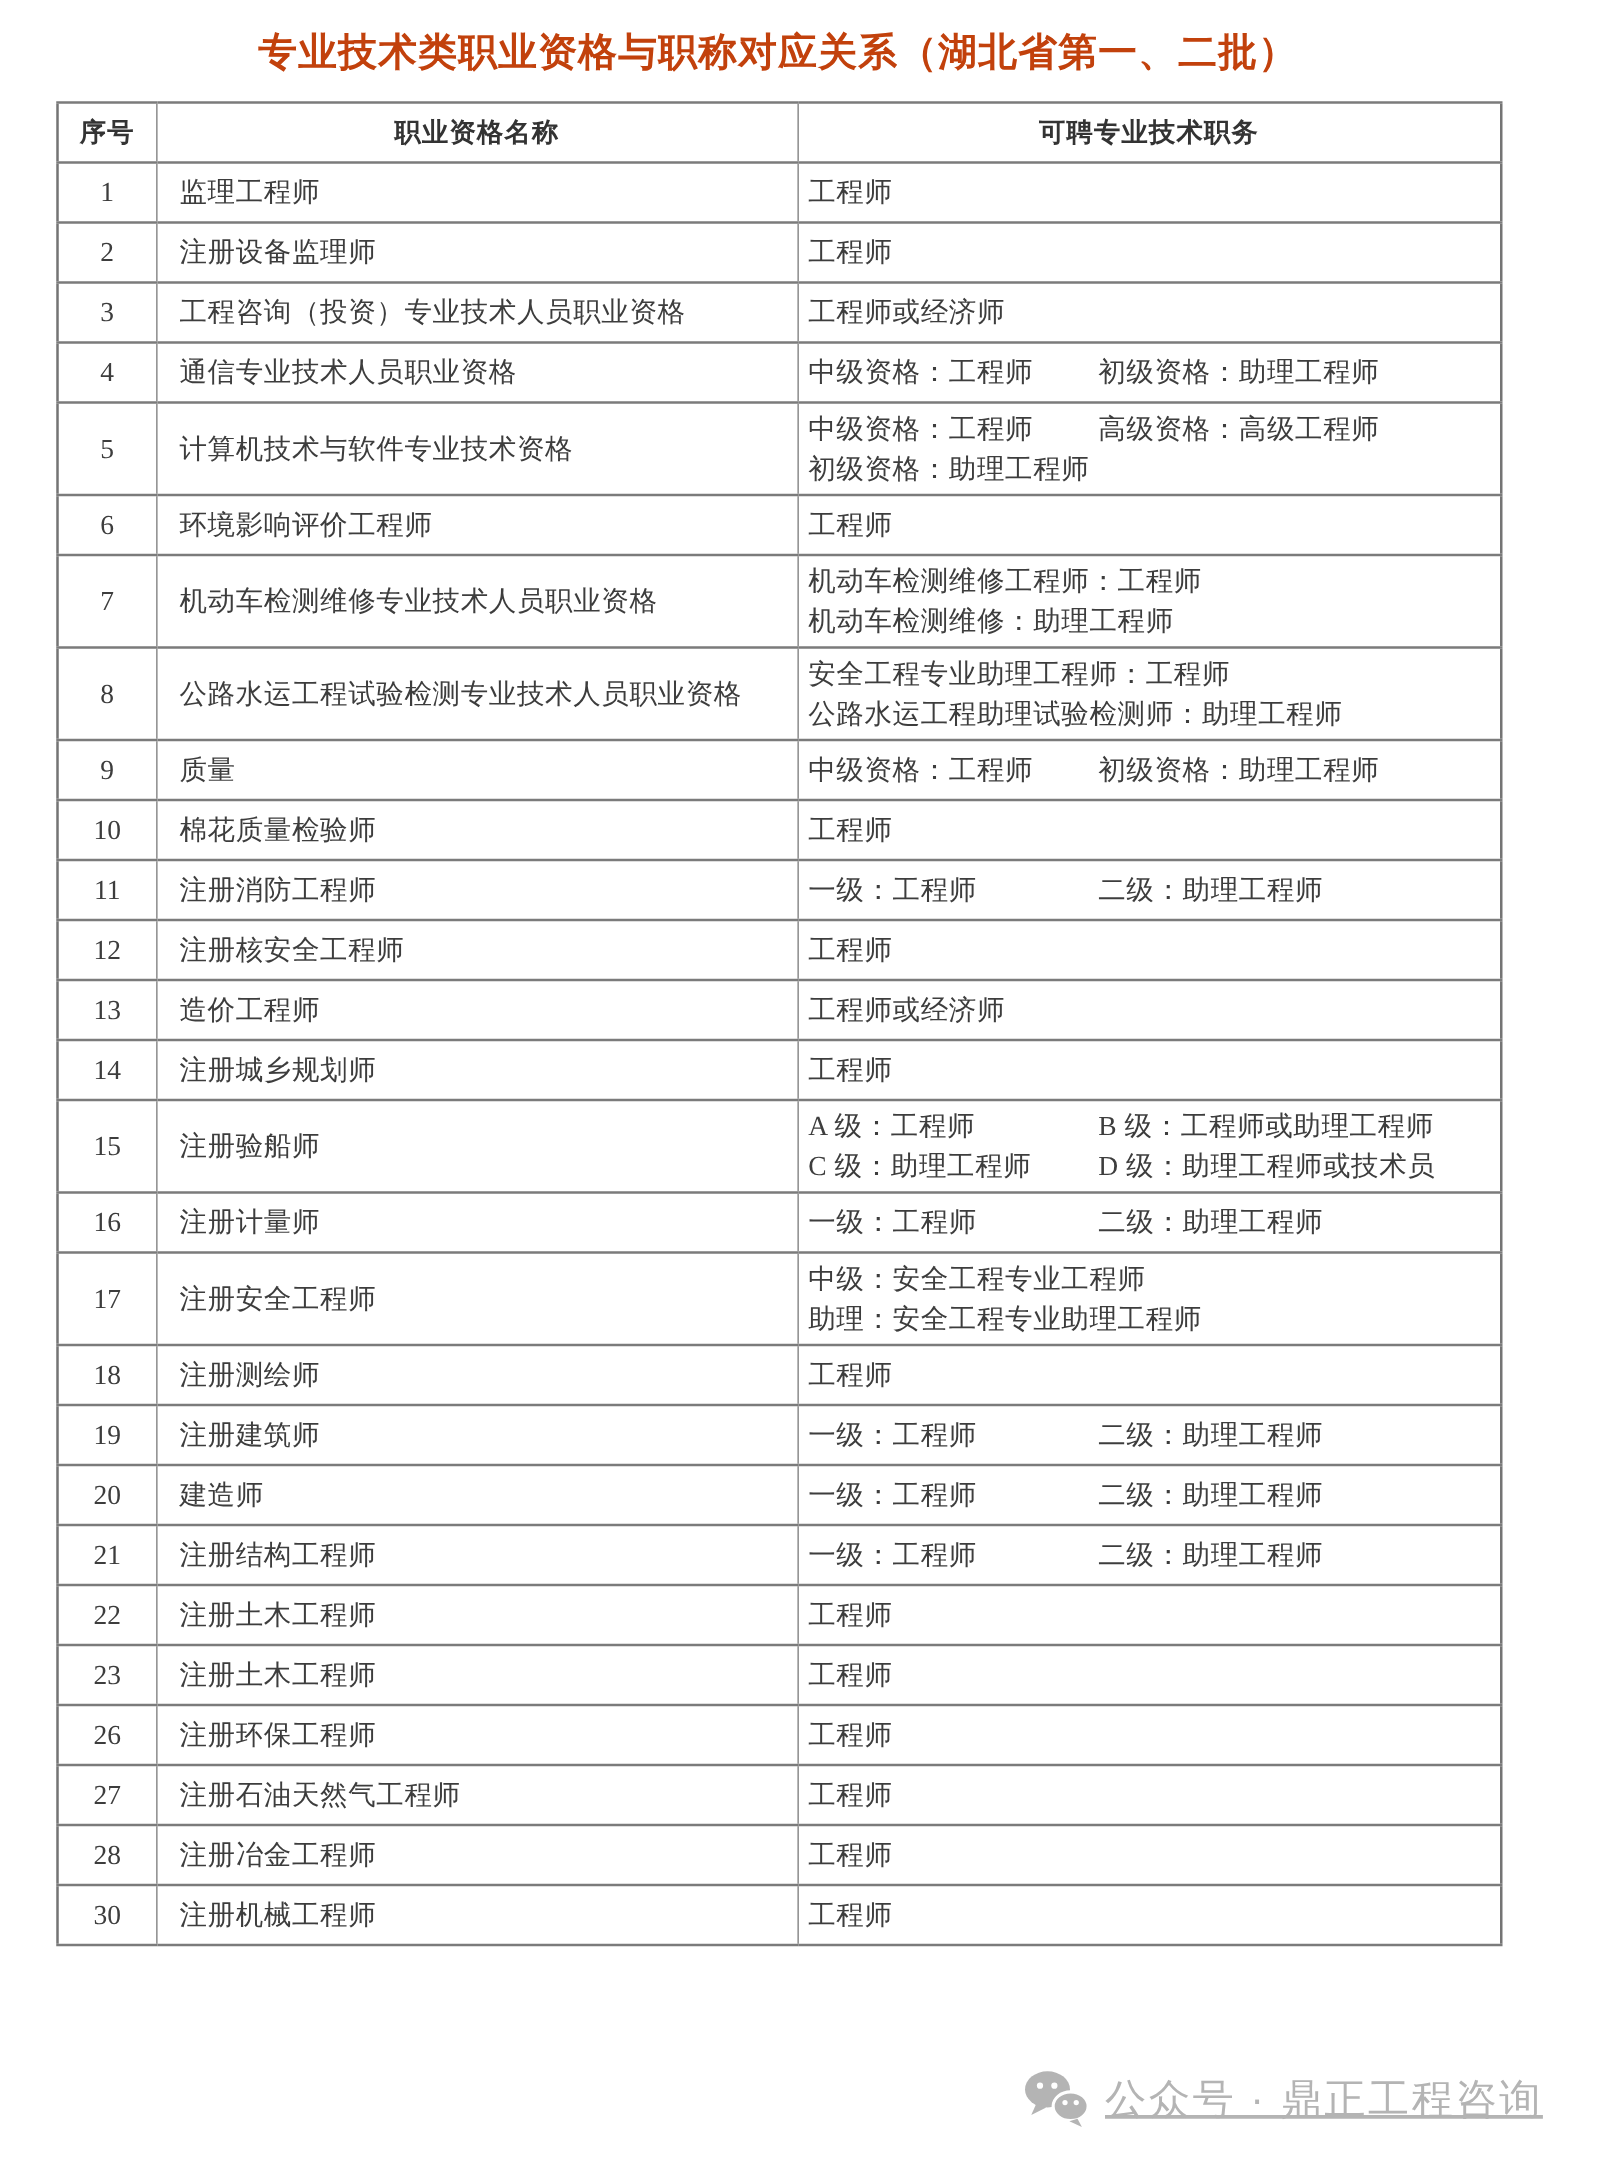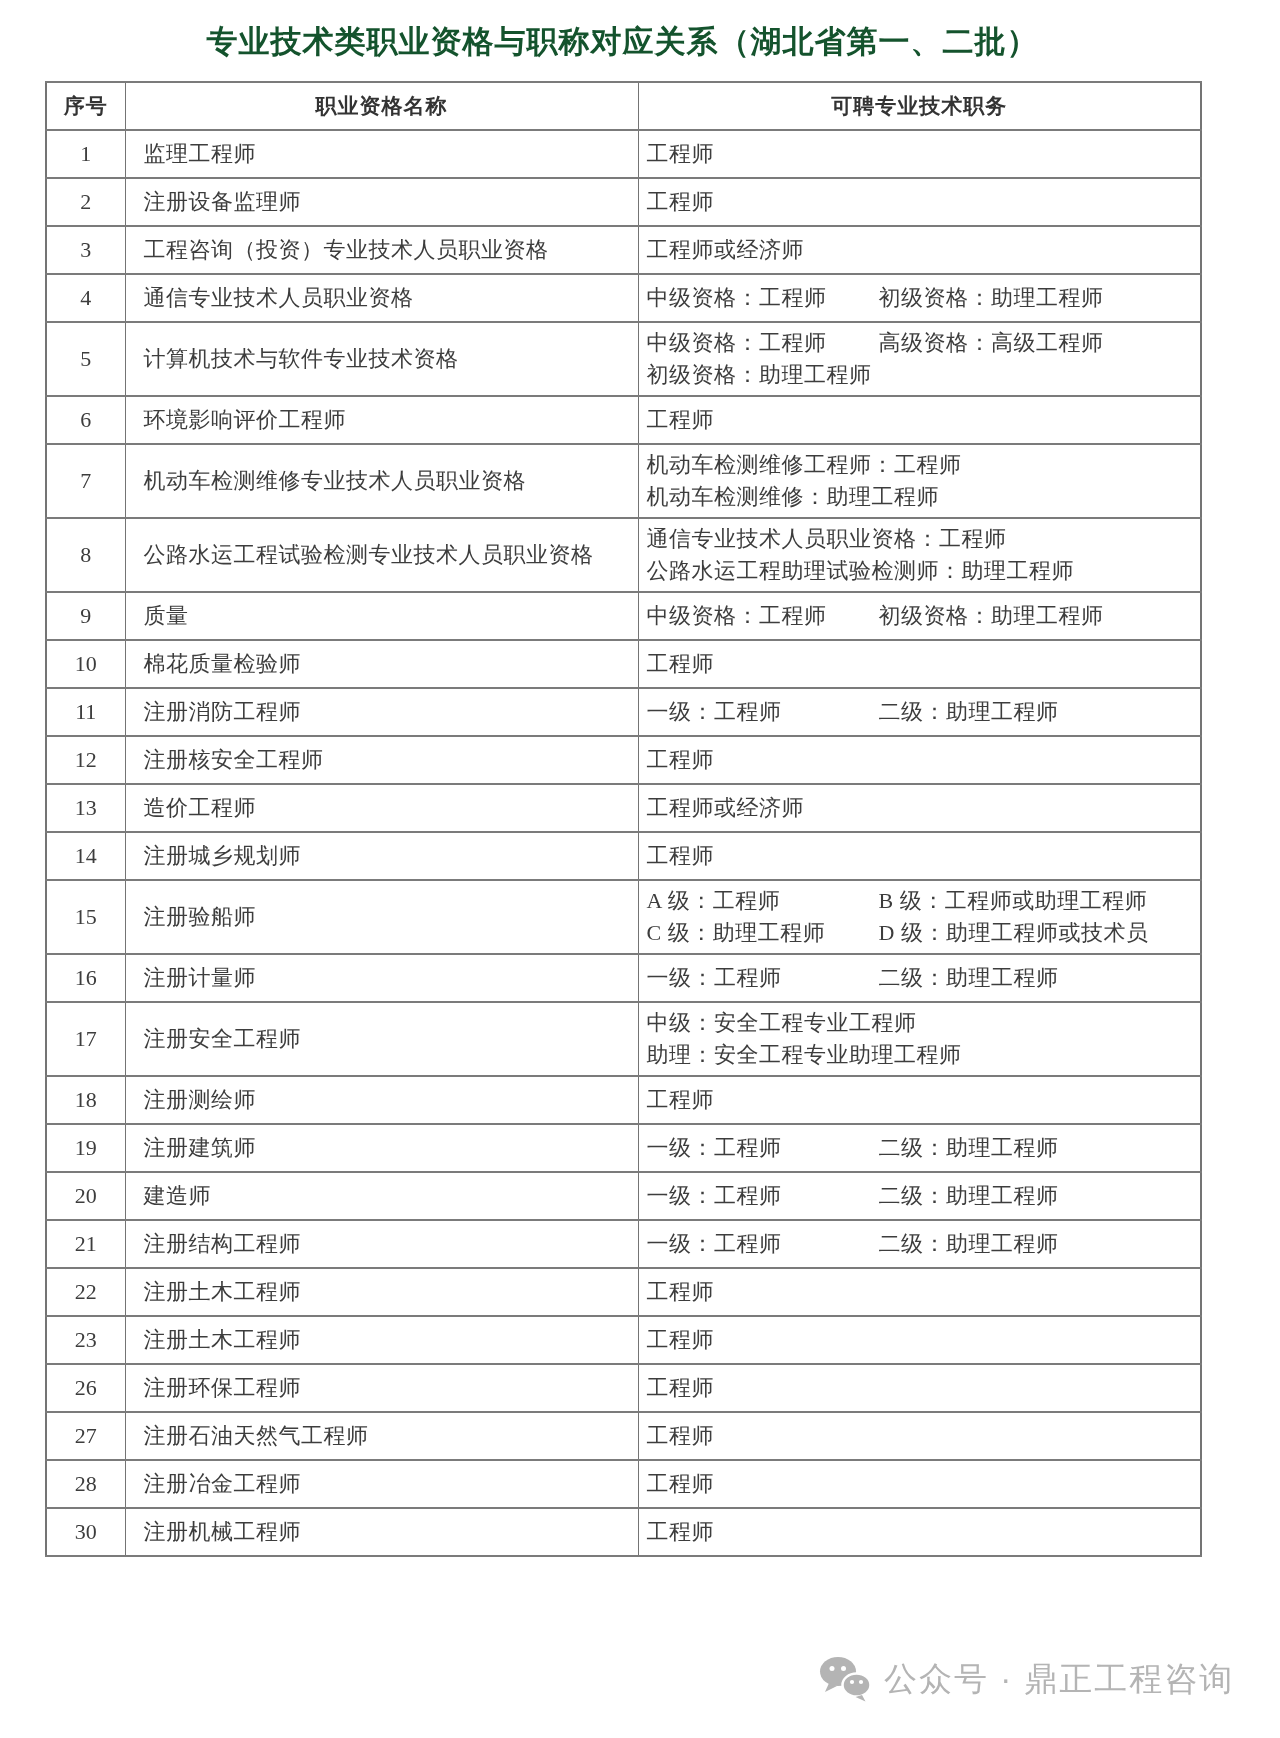--- a/index.html
+++ b/index.html
@@ -11,21 +11,21 @@
     font-family: "Liberation Serif", "DejaVu Serif", serif;
     color: #3d3d3d;
     overflow: hidden;
   }
   .doc-title {
     margin: 24px 0 0 45px;
     width: 1155px;
     text-align: center;
     font-size: 31px;
     font-weight: bold;
-    color: #14532d;
+    color: #c2410c;
     letter-spacing: 1px;
     line-height: 36px;
   }
   table.qual-table {
     border-collapse: collapse;
     table-layout: fixed;
     width: 1155px;
     margin: 21px 0 0 45px;
     border: 2px solid #747474;
   }
@@ -57,20 +57,21 @@
     gap: 12px;
     z-index: 5;
     color: #b4b4b4;
   }
   .wm-icon { display: inline-flex; color: #b4b4b4; }
   .wm-text {
     font-size: 33px;
     letter-spacing: 2px;
     font-family: "Liberation Sans", "DejaVu Sans", sans-serif;
     white-space: nowrap;
+    text-decoration: underline;
   }
 </style>
 </head>
 <body>
 
 <div class="page">
 
   <div class="doc-title">专业技术类职业资格与职称对应关系（湖北省第一、二批）</div>
 
   <table class="qual-table">
@@ -135,21 +136,21 @@
           <td class="col-name">机动车检测维修专业技术人员职业资格</td>
           <td class="col-titles">
             <div class="line"><span class="seg">机动车检测维修工程师：工程师</span></div>
             <div class="line"><span class="seg">机动车检测维修：助理工程师</span></div>
           </td>
         </tr>
         <tr>
           <td class="col-no">8</td>
           <td class="col-name">公路水运工程试验检测专业技术人员职业资格</td>
           <td class="col-titles">
-            <div class="line"><span class="seg">通信专业技术人员职业资格：工程师</span></div>
+            <div class="line"><span class="seg">安全工程专业助理工程师：工程师</span></div>
             <div class="line"><span class="seg">公路水运工程助理试验检测师：助理工程师</span></div>
           </td>
         </tr>
         <tr>
           <td class="col-no">9</td>
           <td class="col-name">质量</td>
           <td class="col-titles">
             <div class="line"><span class="seg seg-first">中级资格：工程师</span><span class="seg">初级资格：助理工程师</span></div>
           </td>
         </tr>

